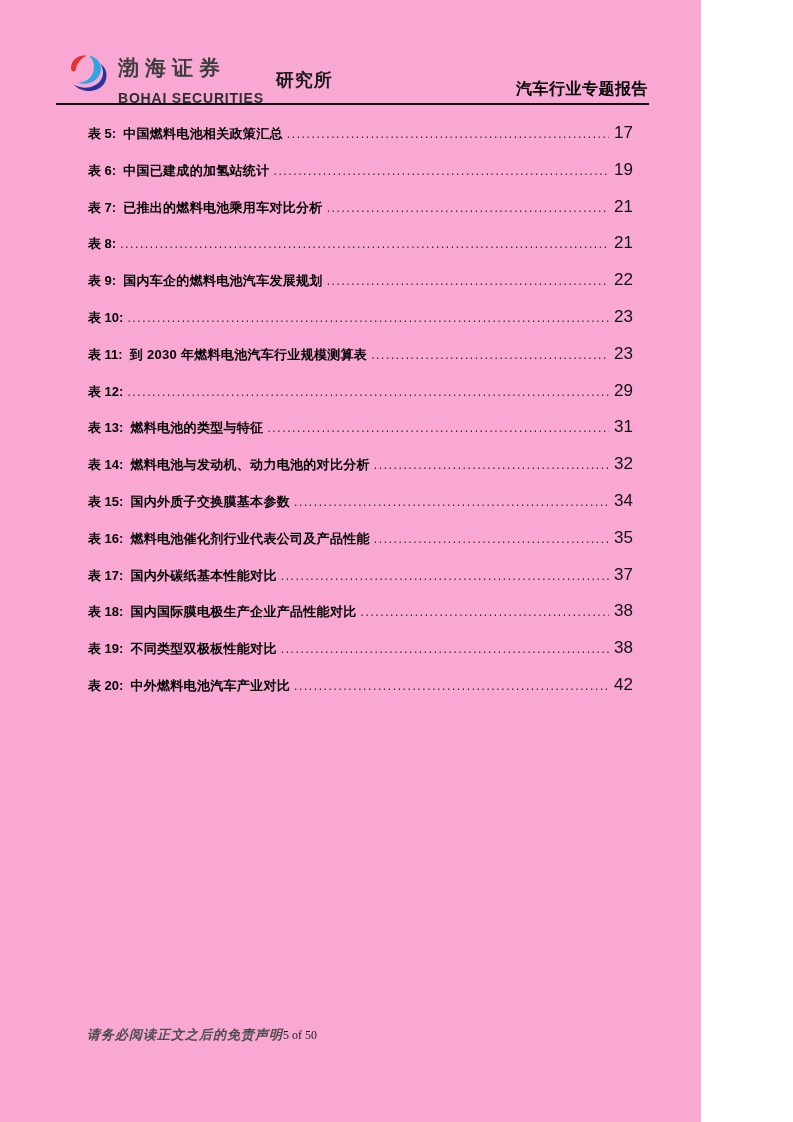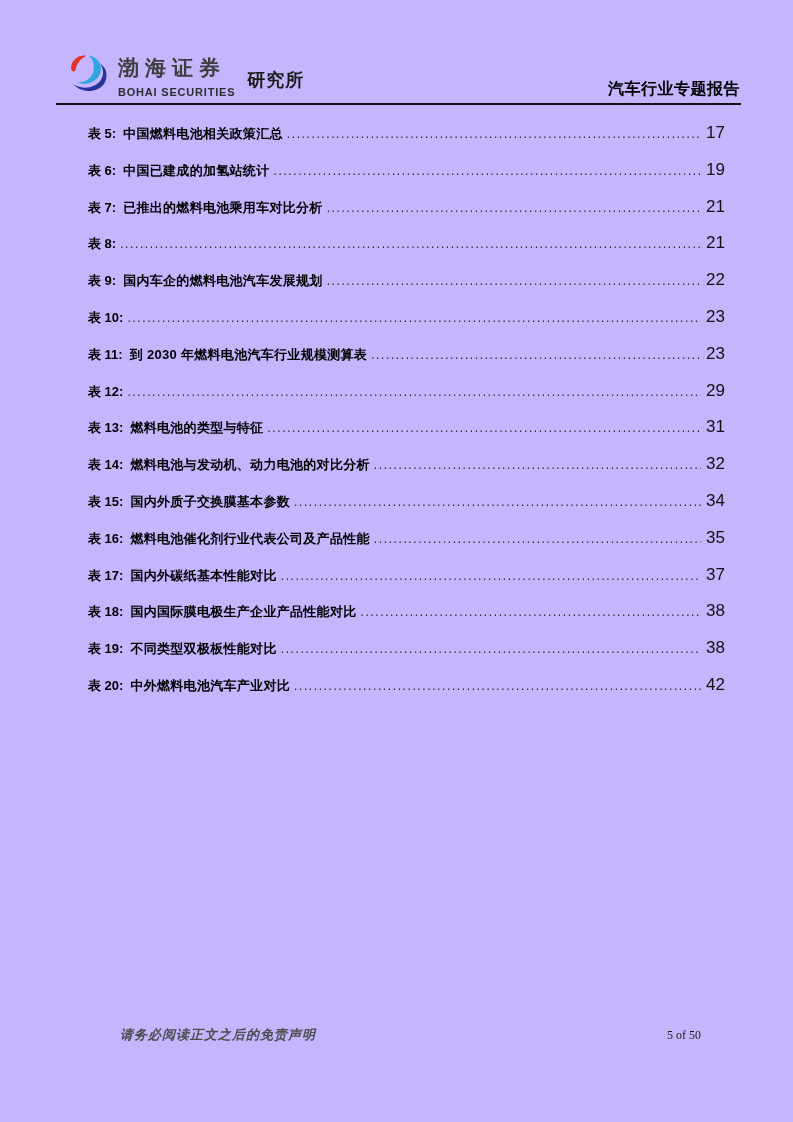--- a/index.html
+++ b/index.html
@@ -1,39 +1,39 @@
 <!DOCTYPE html>
 <html style="--logo-red: #e63228; --logo-light-blue: #2ea7e0; --logo-dark-blue: #27349b; --rule: #111111; --footer-text: #4d4d4d;"><head>
 <meta charset="utf-8">
 <style>
   html,body{margin:0;padding:0;background:#fff;}
   .page{
     position:relative;
-    width:793px;height:1122px;
-    background:#c4b5fd;
+    width:701px;height:1122px;
+    background:#f9a8d4;
     font-family:"Liberation Sans", sans-serif;
     color:#000;
     overflow:hidden;
   }
 
   
   .brand{
     position:absolute;left:64px;top:52px;
     display:flex;align-items:flex-start;
   }
   .brand-mark{width:50px;height:50px;flex:0 0 auto;margin-right:4px;}
   .brand-text{display:flex;flex-direction:column;margin-top:4px;}
   .brand-cn{
     font-family:"DejaVu Serif", serif;
     font-size:21px;font-weight:600;letter-spacing:6px;
     color:#3d3d3d;line-height:24px;white-space:nowrap;
   }
   .brand-en{
-    font-size:11px;font-weight:bold;letter-spacing:0.8px;
-    color:#2e2e2e;line-height:11px;margin-top:7px;white-space:nowrap;
+    font-size:14px;font-weight:bold;letter-spacing:0.8px;
+    color:#2e2e2e;line-height:11px;margin-top:13px;white-space:nowrap;
   }
   .brand-unit{
     font-size:18px;font-weight:600;color:#1a1a1a;
     margin-left:12px;margin-top:16px;white-space:nowrap;letter-spacing:1px;
   }
   .report-type{
     position:absolute;right:53px;top:79px;
     font-size:16px;font-weight:bold;color:#000;letter-spacing:0.5px;
   }
   .header-rule{
@@ -60,22 +60,22 @@
     margin:0 2px 0 4px;font-weight:normal;
   }
   .toc-row .pg{
     min-width:22px;text-align:right;white-space:nowrap;
     font-size:17px;color:#111;font-weight:500;
   }
 
   
   .footer{
     position:absolute;left:0;right:0;top:1026px;
-    display:flex;justify-content:space-between;align-items:baseline;
-    padding-left:120px;padding-right:92px;
+    display:flex;align-items:baseline;
+    padding-left:87px;padding-right:92px;
   }
   .disclaimer{
     font-size:13px;font-weight:bold;font-style:italic;
     color:#4d4d4d;letter-spacing:1px;
   }
   .page-indicator{
     font-family:"Liberation Serif", serif;
     font-size:12px;color:#1c1c1c;
   }
 </style>

